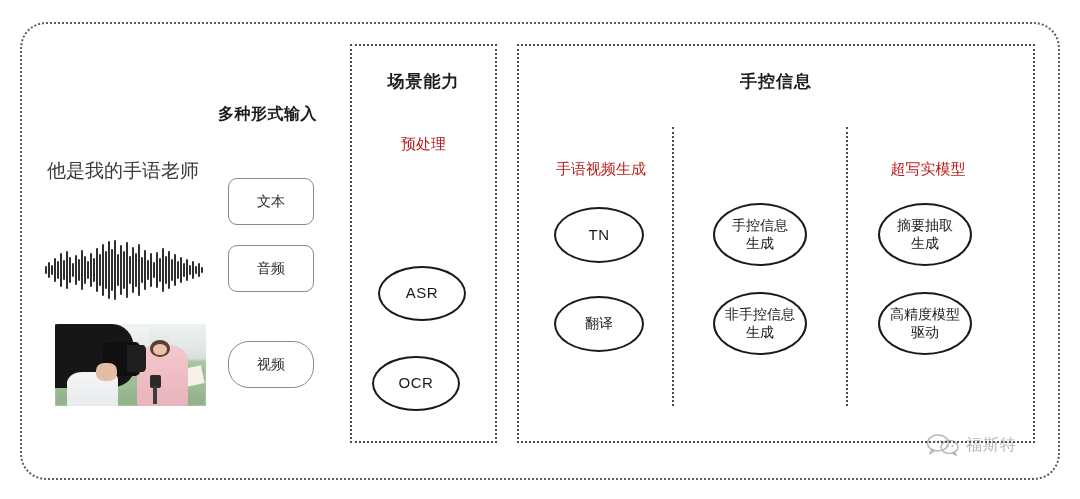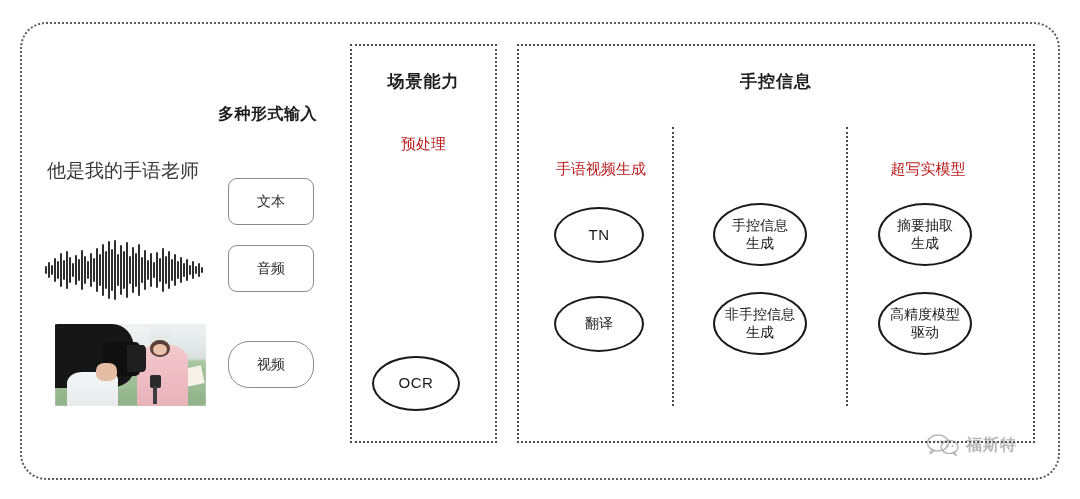--- a/index.html
+++ b/index.html
@@ -155,21 +155,20 @@
     background:linear-gradient(180deg,#f4f5f6,#e7e9ea);
     border-radius:30% 20% 0 0;}
   .thumb .hand{position:absolute;left:27%;top:48%;width:14%;height:22%;
     background:#e3bda4;border-radius:40%;}
 
   
   .watermark{
     position:absolute;left:926px;top:434px;
     display:flex;align-items:center;gap:6px;
     opacity:.5;
-    font-weight:bold;
   }
   .wm-text{font-size:16px;color:#6f6f6f;letter-spacing:1px;}
   .wm-icon{width:34px;height:22px;position:relative;display:block;}
 </style>
 </head>
 <body>
 
 <div id="stage">
 
   <div class="outer-frame"></div>
@@ -253,20 +252,21 @@
   </div>
 
   <div class="type-box tb-1">文本</div>
   <div class="type-box tb-2">音频</div>
   <div class="type-box tb-3">视频</div>
 
   <div class="panel panel-scene">
     <div class="panel-title" style="top:24px">场景能力</div>
     <div class="col-label" style="left:0;right:0;top:89px">预处理</div>
 
+    <div class="ellipse lat" style="left:26px;top:220px;width:88px;height:55px">ASR</div>
     <div class="ellipse lat" style="left:20px;top:310px;width:88px;height:55px">OCR</div>
   </div>
 
   <div class="panel panel-core">
     <div class="panel-title" style="top:24px">手控信息</div>
   </div>
 
   <div class="vdivider vdiv-1"></div>
   <div class="vdivider vdiv-2"></div>
 

